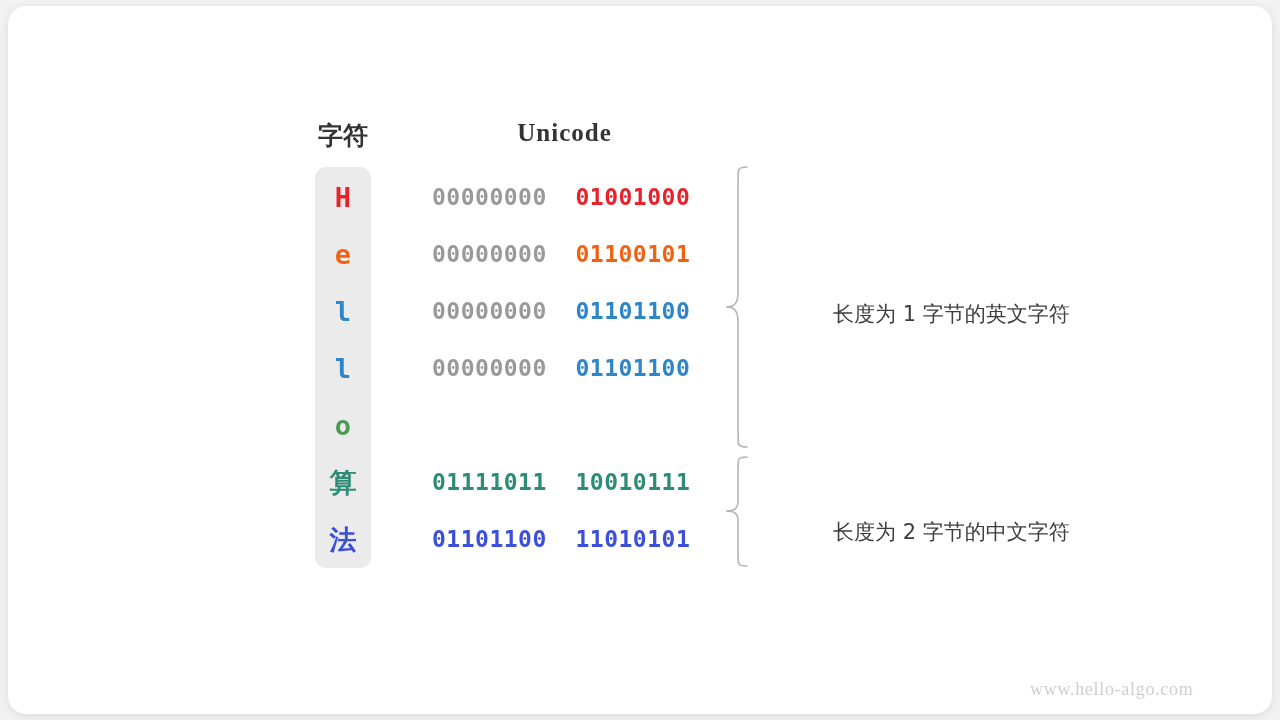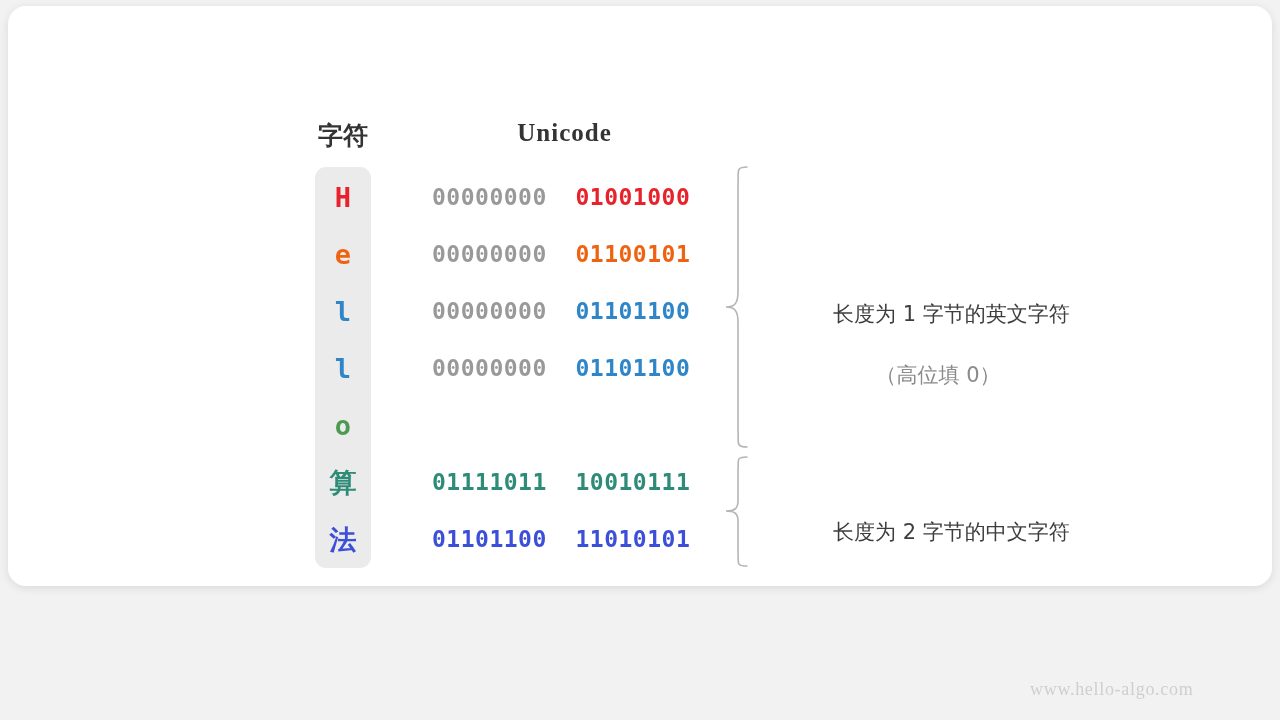--- a/index.html
+++ b/index.html
@@ -11,21 +11,21 @@
     height: 720px;
     background: #f2f2f2;
     font-family: "Liberation Sans", "DejaVu Sans", sans-serif;
     overflow: hidden;
   }
   .canvas {
     position: absolute;
     left: 8px;
     top: 6px;
     width: 1264px;
-    height: 580px;
+    height: 708px;
     background: #ffffff;
     border-radius: 18px;
     box-shadow: 0 2px 10px rgba(0,0,0,0.10);
   }
 
   
   .hdr {
     position: absolute;
     font-weight: bold;
     color: #343434;
@@ -184,21 +184,20 @@
   </div>
 
   <div class="brace" style="left:717px; top:450px;">
     <svg width="26" height="112" viewBox="0 0 26 112">
       <path d="M 22 1 C 10 1 14 5 13 14 L 13 45 C 13 53 9 55 1 55 C 9 55 13 57 13 65 L 13 97 C 14 106 10 110 22 110" fill="none" stroke="#b5b5b5" stroke-width="1.6" stroke-linecap="round"></path>
     </svg>
   </div>
 
   <div class="anno anno-1">
     <span>长度为 1 字节的英文字符</span>
-    <span class="sub">（高位填 0）</span>
   </div>
 
   <div class="anno anno-2">
     <span>长度为 2 字节的中文字符</span>
   </div>
 
   <div class="watermark">www.hello-algo.com</div>
 
 </div>
 

